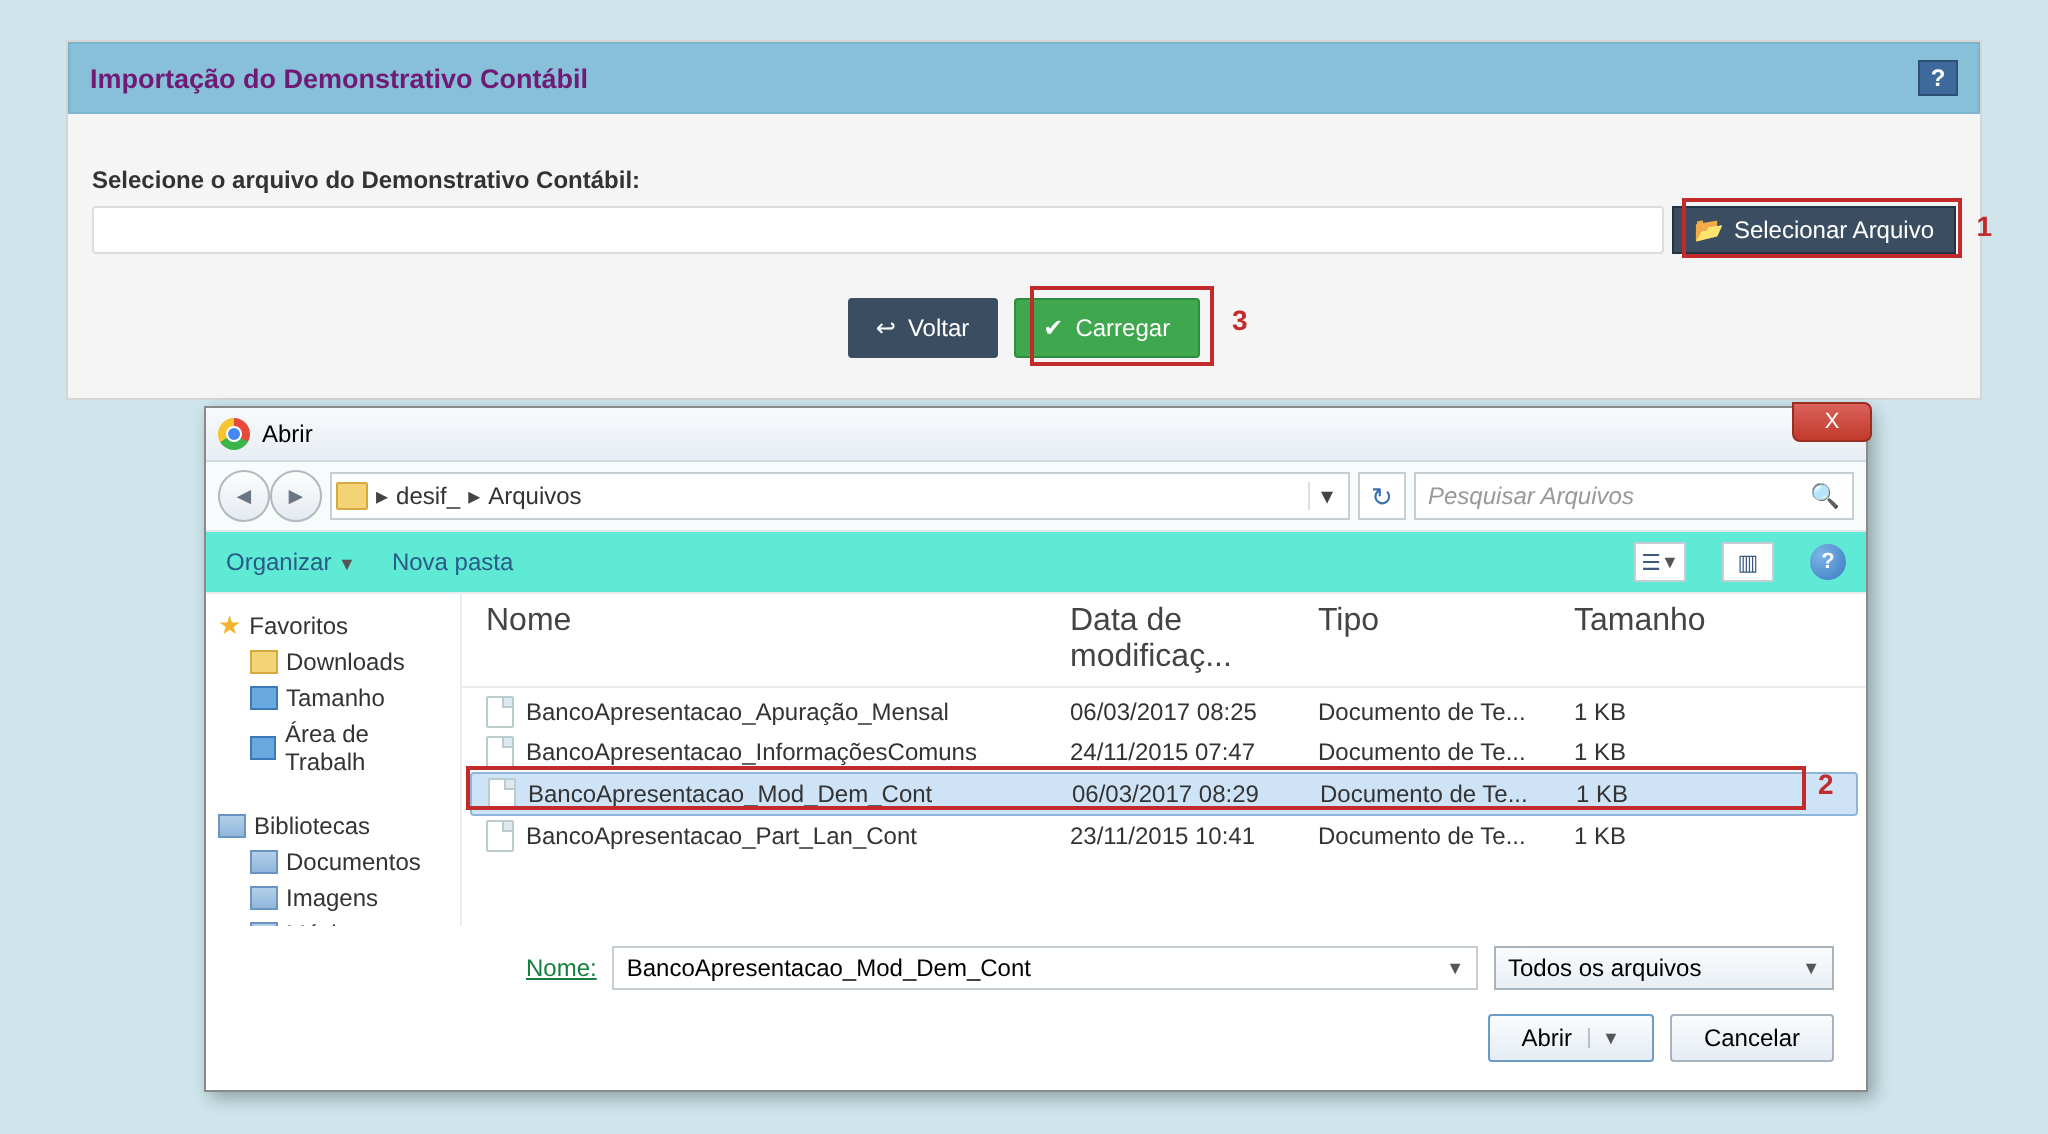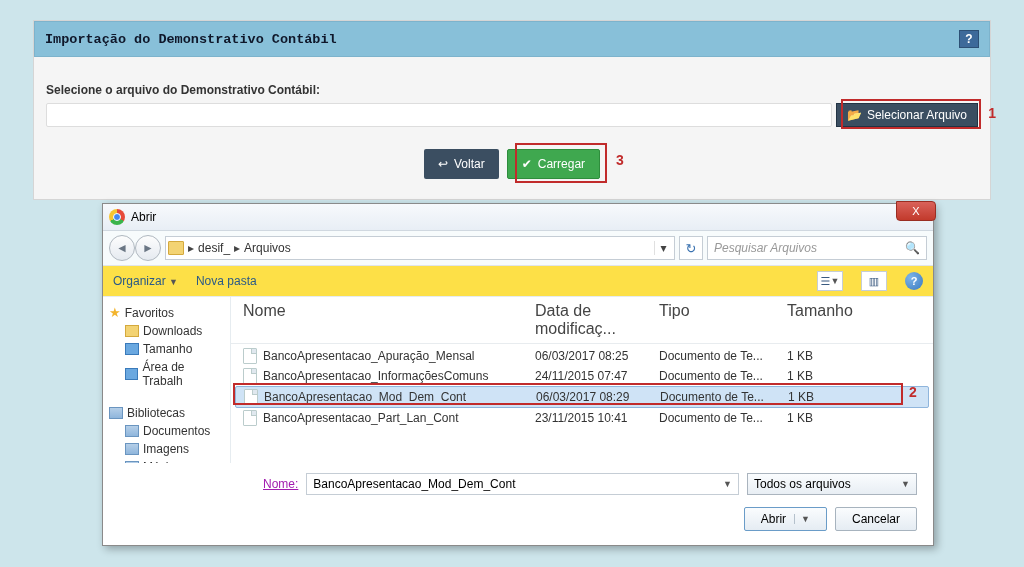--- a/index.html
+++ b/index.html
@@ -1,21 +1,21 @@
 <!DOCTYPE html>
 <html><head>
   <meta charset="utf-8">
   <style>
     * { margin: 0; padding: 0; box-sizing: border-box; font-family: "Segoe UI", Arial, sans-serif; }
     body { background: #cde5eb; width: 1024px; height: 567px; position: relative; overflow: hidden; }
     
     
     .page-panel { background: #f5f5f5; margin: 20px 33px 0; border: 1px solid #d5d5d5; }
     .panel-header { background: #88c0d9; border: 1px solid #7db3cc; padding: 8px 10px; display: flex; justify-content: space-between; align-items: center; }
-    .panel-title { font-size: 13.5px; font-weight: bold; color: #0f172a; font-family: Liberation Mono, monospace; }
+    .panel-title { font-size: 13.5px; font-weight: bold; color: #701a75; }
     .help-btn { background: #3d6a9a; color: #fff; width: 20px; height: 18px; font-size: 12px; font-weight: bold; display: flex; align-items: center; justify-content: center; border: 1px solid #2d5075; cursor: pointer; }
     .panel-body { padding: 10px 12px 20px; margin-top: 16px; }
     .field-label { font-size: 12px; font-weight: bold; color: #333; margin-bottom: 6px; }
     .file-row { display: flex; gap: 4px; position: relative; }
     .file-display { flex: 1; height: 24px; background: #fff; border: 1px solid #ddd; border-radius: 2px; }
     .select-btn { background: #3b4e61; color: #fff; border: 1px solid #223344; padding: 4px 10px; font-size: 12px; display: flex; align-items: center; gap: 5px; cursor: pointer; }
     .red-box { border: 2px solid #c12b2b; position: absolute; }
     .marker { position: absolute; color: #c12b2b; font-weight: bold; font-size: 14px; }
     .btn-row { display: flex; justify-content: center; gap: 8px; margin-top: 22px; position: relative; }
     .btn { padding: 7px 14px; font-size: 12px; color: #fff; display: flex; align-items: center; gap: 6px; border: none; cursor: pointer; border-radius: 2px; }
@@ -33,21 +33,21 @@
     .nav-buttons { display: flex; gap: 0; }
     .nav-circle { width: 26px; height: 26px; border-radius: 50%; background: linear-gradient(#fdfdfd, #e5eaf0); border: 1px solid #b0b8c0; display: flex; align-items: center; justify-content: center; color: #6a7684; font-size: 12px; }
     .breadcrumb { flex: 1; height: 24px; background: #fff; border: 1px solid #c5cdd5; display: flex; align-items: center; font-size: 12px; color: #333; padding: 0 2px; gap: 4px; }
     .breadcrumb .folder-icon { width:16px; height:14px; background:#f3d373; border:1px solid #d4a93d; border-radius:1px; position:relative; }
     .bc-arrow { color: #444; }
     .bc-dropdown { margin-left: auto; width: 18px; text-align: center; color: #444; border-left: 1px solid #e0e0e0; }
     .refresh-btn { width: 24px; height: 24px; border: 1px solid #c5cdd5; background: #fff; display: flex; align-items: center; justify-content: center; color: #3a72b0; font-size: 13px; }
     .search-box { width: 220px; height: 24px; border: 1px solid #c5cdd5; background: #fff; display: flex; align-items: center; padding: 0 6px; font-size: 12px; color: #999; font-style: italic; justify-content: space-between; }
     .search-box .mag { color: #4a7ab0; font-style: normal; }
     
-    .toolbar-row { display: flex; align-items: center; padding: 5px 10px; background: #fde047; border-bottom: 1px solid #e6ecf0; font-size: 12px; color: #2a5a88; gap: 18px; }
+    .toolbar-row { display: flex; align-items: center; padding: 5px 10px; background: #5eead4; border-bottom: 1px solid #e6ecf0; font-size: 12px; color: #2a5a88; gap: 18px; }
     .toolbar-row .spacer { flex: 1; }
     .view-btn { width: 26px; height: 20px; border: 1px solid #c5cdd5; background: #fff; display:flex; align-items:center; justify-content:center; color:#3a5a80; font-size:11px;}
     .help-icon { width: 18px; height: 18px; border-radius: 50%; background: radial-gradient(circle at 30% 30%, #7cb4e8, #3a7ac0); color: #fff; font-weight: bold; font-size: 11px; display: flex; align-items: center; justify-content: center; }
     
     .dialog-content { flex: 1; display: flex; overflow: hidden; }
     .sidebar { width: 128px; border-right: 1px solid #e6ecf0; padding: 6px 2px; font-size: 12px; }
     .side-group { color: #333; }
     .side-head { display: flex; align-items: center; gap: 4px; padding: 2px 4px; }
     .side-item { padding: 2px 4px 2px 20px; display: flex; align-items: center; gap: 4px; color: #333; }
     .star { color: #f3b42c; font-size: 13px; }
@@ -63,21 +63,21 @@
     .col-type { width: 128px; }
     .col-size { width: 90px; text-align: left; padding-right: 20px; }
     
     .file-list { padding: 2px 0; }
     .file-row-item { display: flex; align-items: center; font-size: 12px; color: #333; padding: 2px 0 2px 12px; }
     .file-row-item.selected { background: #cfe3f6; border: 1px solid #8fb5dc; border-radius: 2px; margin: 0 4px 0 4px; padding-left: 8px; }
     .doc-ico { width: 14px; height: 16px; background: #fff; border: 1px solid #bcc; border-radius: 1px; margin-right: 6px; position: relative; }
     .doc-ico::after { content:""; position:absolute; top:0; right:0; width:4px; height:4px; background:#e0e8ef; border-left:1px solid #bcc; border-bottom:1px solid #bcc; }
     
     .bottom-row { padding: 10px 16px 12px 160px; font-size: 12px; display: flex; align-items: center; gap: 8px; }
-    .name-label { color: #a21caf; text-decoration: underline; }
+    .name-label { color: #15803d; text-decoration: underline; }
     .name-combo { flex: 1; height: 22px; border: 1px solid #c5cdd5; background: #fff; padding: 0 6px; display: flex; align-items: center; justify-content: space-between; }
     .filter-combo { width: 170px; height: 22px; border: 1px solid #aab4be; background: linear-gradient(#fafcfe,#e8eef4); padding: 0 6px; display: flex; align-items: center; justify-content: space-between; }
     
     .action-row { display: flex; justify-content: flex-end; gap: 8px; padding: 0 16px 14px; }
     .dlg-btn { height: 24px; padding: 0 16px; font-size: 12px; background: linear-gradient(#fafcfe,#e5ecf3); border: 1px solid #a7b3be; border-radius: 2px; display: flex; align-items: center; cursor: pointer; }
     .dlg-btn.open { border-color: #6a9cc8; }
     .split-arrow { border-left: 1px solid #b5c1cc; margin-left: 8px; padding-left: 6px; font-size: 9px; color: #555; }
     .tri { font-size: 9px; color: #555; }
   </style>
 </head>

